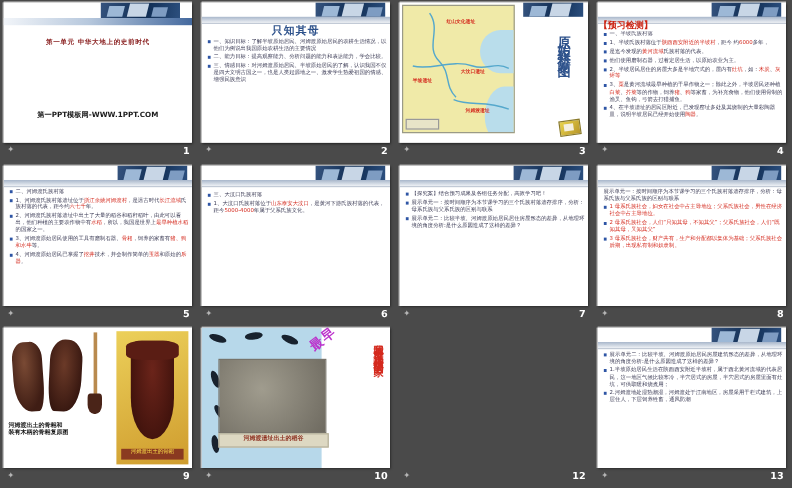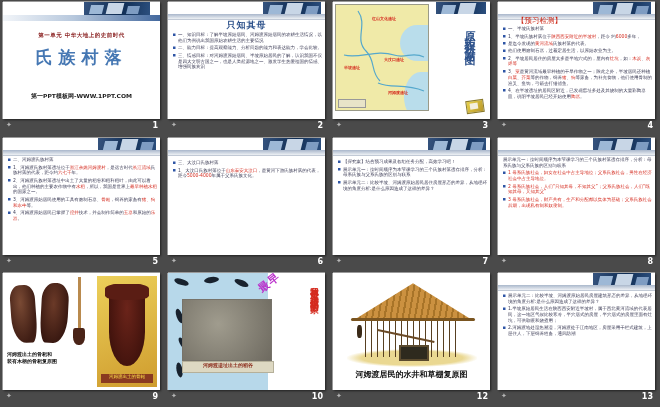--- a/index.html
+++ b/index.html
@@ -23,21 +23,21 @@
   .band1{position:absolute;top:13px;left:0;width:157px;height:6px;
         background:linear-gradient(90deg,#f2f5f9 0%,#b7c8dd 45%,#44699e 100%);}
 
   
   .sh{transform:scale(.5);transform-origin:0 0;width:200%;font-size:9px;line-height:1.3;color:#3b3b55;}
   .para{position:relative;padding-left:10px;margin:0 0 3px 0;}
   .para.nb{padding-left:0;}
   .bullet{position:absolute;left:0;top:3px;width:5px;height:5px;background:#2e55a5;}
 
   .stitle{position:absolute;left:0;top:17px;width:157px;text-align:center;font-size:9px;font-weight:bold;color:#2f538c;letter-spacing:1px;}
-  .rtitle{position:absolute;left:19px;top:14px;font-size:7.5px;font-weight:normal;color:#cc2211;}
+  .rtitle{position:absolute;left:1px;top:14px;font-size:7.5px;font-weight:bold;color:#cc2211;}
   .bodytxt{position:absolute;left:5px;width:150px;overflow:hidden;}
 
   
   .unitline{position:absolute;left:0;top:30px;width:157px;}
   .unitline .sh{text-align:center;font-weight:bold;color:#8b2222;font-size:11px;letter-spacing:1px;}
   .maintitle{position:absolute;left:0;top:44px;width:157px;text-align:center;font-size:17px;font-weight:bold;color:#4577b3;letter-spacing:6px;}
   .footline{position:absolute;left:0;top:90px;width:157px;}
   .footline .sh{text-align:center;font-weight:bold;color:#1a1a1a;font-size:12px;}
 
   
@@ -101,21 +101,20 @@
     <div class="thumb">
       <div class="photo" style="width:66px;height:13px;right:10px">
           <i class="c1"></i>
           <i class="c2"></i>
           <i class="c3"></i>
         </div>
       <div class="band1"></div>
       <div class="unitline">
           <div class="sh">第一单元 中华大地上的史前时代</div>
         </div>
-      <div class="maintitle">氏族村落</div>
       <div class="footline">
           <div class="sh">第一PPT模板网-WWW.1PPT.COM</div>
         </div>
     </div>
     <span class="anim">✦</span>
     <span class="num">1</span>
   </div>
 
   <div class="cell">
     <div class="thumb">
@@ -315,30 +314,20 @@
           <div class="sh">河姆渡遗址出土的稻谷</div>
         </div>
       <div class="vtext10">我国是世界上种植水稻的国家。</div>
       <div class="zao">最早</div>
     </div>
     <span class="anim">✦</span>
     <span class="num">10</span>
   </div>
 
   <div class="cell">
-    <div class="thumb">
-      <div class="ground"></div>
-      <div class="sticks"></div>
-      <div class="beam"></div>
-      <div class="roof"></div>
-      <div class="eave"></div>
-      <div class="well"></div>
-      <div class="fig"></div>
-      <div class="cap11">河姆渡居民的水井和草棚复原图</div>
-    </div>
     <span class="anim">✦</span>
     <span class="num">12</span>
   </div>
 
   <div class="cell">
     <div class="thumb">
       <div class="photo">
           <i class="c1"></i>
           <i class="c2"></i>
           <i class="c3"></i>

